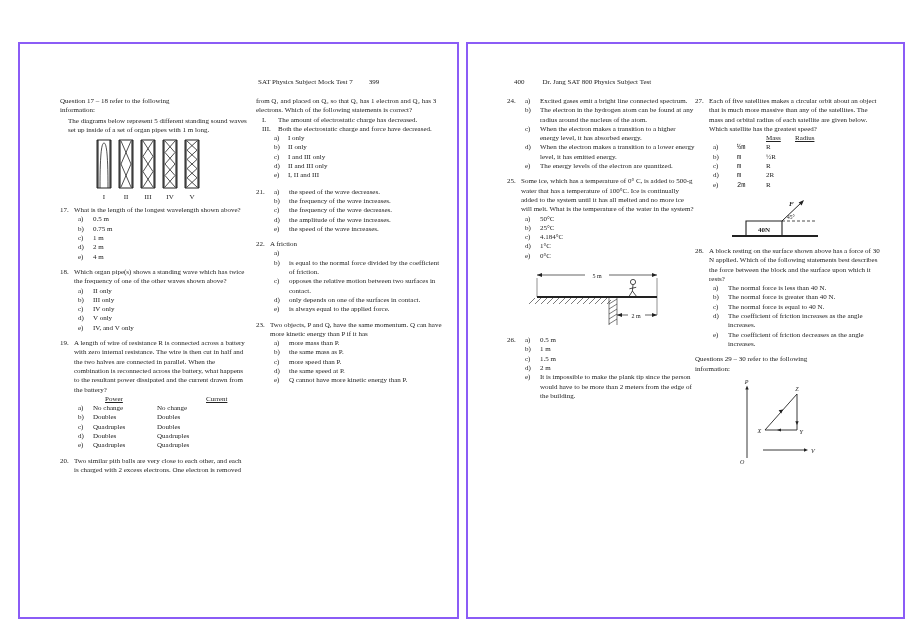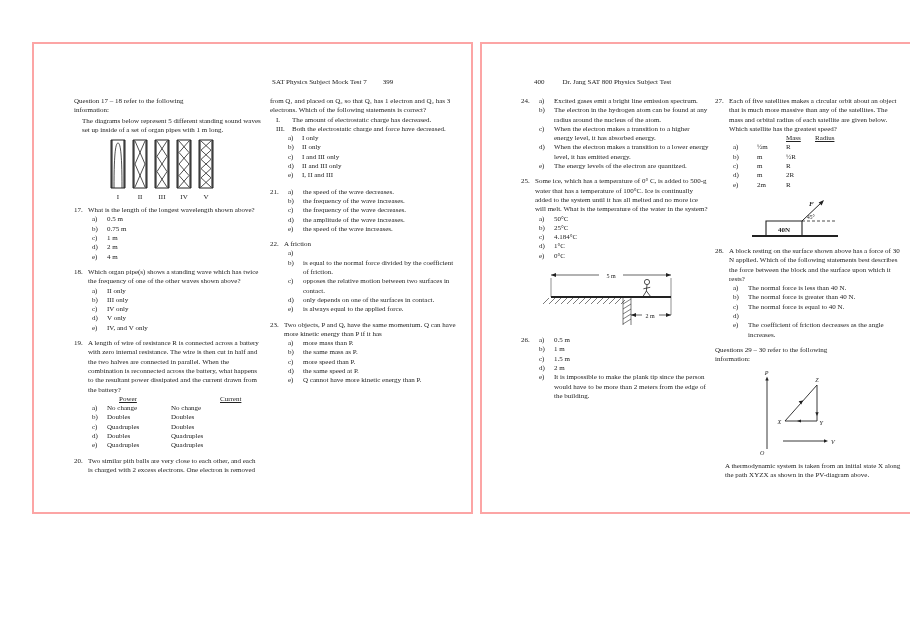--- a/index.html
+++ b/index.html
@@ -1,28 +1,28 @@
 <!DOCTYPE html>
 <html><head>
 <meta charset="utf-8">
 <style>
   html,body{margin:0;padding:0;background:#ffffff;}
   .canvas{position:relative;width:910px;height:644px;background:#fff;overflow:hidden;
           font-family:"Liberation Serif","DejaVu Serif",serif;color:#222;}
-  .page{position:absolute;top:42px;height:472px;background:#fff;border:2px solid #fca5a5;box-sizing:border-box;margin-left:14px;}
+  .page{position:absolute;top:42px;height:577px;background:#fff;border:2px solid #8b5cf6;box-sizing:border-box;}
   #pgL{left:18px;width:441px;}
   #pgR{left:466px;width:439px;}
   .hdr{position:absolute;top:34px;font-size:7px;white-space:nowrap;}
   #pgL .hdr{left:238px;}
-  #pgR .hdr{left:52px;}
+  #pgR .hdr{left:46px;}
   #pgL .hdr .pg{margin-left:16px;}
   #pgR .hdr .ttl{margin-left:18px;}
   .cols{position:absolute;top:53px;left:0;display:flex;}
   #pgL .cols{padding-left:40px;gap:9px;}
-  #pgR .cols{padding-left:39px;gap:6px;}
+  #pgR .cols{padding-left:39px;}
   .col{width:187px;font-size:7px;line-height:1.33;}
   #pgR .col{width:188px;}
   .q{display:flex;margin-bottom:6px;}
   .qn{flex:none;width:14px;}
   .qb{flex:1;min-width:0;}
   .opt{display:flex;padding-left:4px;}
   .ol{flex:none;width:15px;}
   .ot{flex:1;min-width:0;}
   .stmt{display:flex;padding-left:6px;}
   .sl{flex:none;width:16px;}
@@ -32,21 +32,21 @@
   .intro-line{margin:0;}
   .intro-body{margin-left:8px;margin-top:1px;}
   .caption{margin-left:10px;margin-top:2px;}
   .u{text-decoration:underline;}
   .t19h{display:flex;padding-left:31px;gap:48px;}
   .t19h .h1{flex:none;width:53px;}
   .t19 .c1{flex:none;width:64px;}
   .t27h{display:flex;padding-left:28px;}
   .t27h .h1{flex:none;width:29px;padding-left:29px;}
   .t27 .ol{width:24px;}
-  .t27 .c1{flex:none;width:29px;}
+  .t27 .c1{flex:none;width:29px;font-family:Liberation Mono, monospace;}
   .fig{display:block;}
   .fig-pipes{margin:3px 0 5px 33px;}
   .fig-plank{margin:2px 0 5px 18px;}
   .fig-block{margin:2px 0 5px 35px;}
   .fig-pv{margin:4px 0 3px 38px;}
   svg{overflow:visible;}
   svg *{vector-effect:non-scaling-stroke;}
   .sk{stroke:#222;fill:none;}
   .fl{fill:#222;stroke:none;}
   .svgtxt{font-family:"Liberation Serif","DejaVu Serif",serif;fill:#222;}
@@ -316,21 +316,21 @@
       <span>400</span><span class="ttl">Dr. Jang SAT 800 Physics Subject Test</span>
     </div>
     <div class="cols">
 
       <div class="col">
         <div class="q">
           <span class="qn">24.</span>
           <div class="qb">
             <div class="opt">
                 <span class="ol">a)</span>
-                <span class="ot">Excited gases emit a bright line emission spectrum.</span>
+                <span class="ot">Excited gases emit a bright line connected spectrum.</span>
               </div>
             <div class="opt">
                 <span class="ol">b)</span>
                 <span class="ot">The electron in the hydrogen atom can be found at any radius around the nucleus of the atom.</span>
               </div>
             <div class="opt">
                 <span class="ol">c)</span>
                 <span class="ot">When the electron makes a transition to a higher energy level, it has absorbed energy.</span>
               </div>
             <div class="opt">
@@ -488,20 +488,21 @@
             <div class="opt">
                 <span class="ol">b)</span>
                 <span class="ot">The normal force is greater than 40 N.</span>
               </div>
             <div class="opt">
                 <span class="ol">c)</span>
                 <span class="ot">The normal force is equal to 40 N.</span>
               </div>
             <div class="opt">
                 <span class="ol">d)</span>
+                <span class="ot">The coefficient of friction increases as the angle increases.</span>
               </div>
             <div class="opt">
                 <span class="ol">e)</span>
                 <span class="ot">The coefficient of friction decreases as the angle increases.</span>
               </div>
           </div>
         </div>
 
         <div class="intro-line">Questions 29 – 30 refer to the following</div>
         <div class="intro-line">information:</div>
@@ -522,17 +523,16 @@
             <path class="sk" d="M32,52 L64,16 M64,16 V52 M32,52 H64" stroke-width="0.9"></path>
             <path class="fl" d="M50,31.5 l-4.4,0.8 2.7,3.3 z"></path>
             <path class="fl" d="M64,47 l-1.7,-3.8 h3.4 z"></path>
             <path class="fl" d="M44,52 l4,-1.6 v3.2 z"></path>
           </g>
           <text class="svgtxt" x="24.5" y="54.5" font-size="6" font-style="italic">X</text>
           <text class="svgtxt" x="64" y="12.5" font-size="6" font-style="italic" text-anchor="middle">Z</text>
           <text class="svgtxt" x="66.5" y="56" font-size="6" font-style="italic">Y</text>
         </svg>
 
-        <div class="caption">A thermodynamic system is taken from an initial state X along the path XYZX as shown in the PV-diagram above.</div>
       </div>
     </div>
   </div>
 </div>
 
 </body></html>

